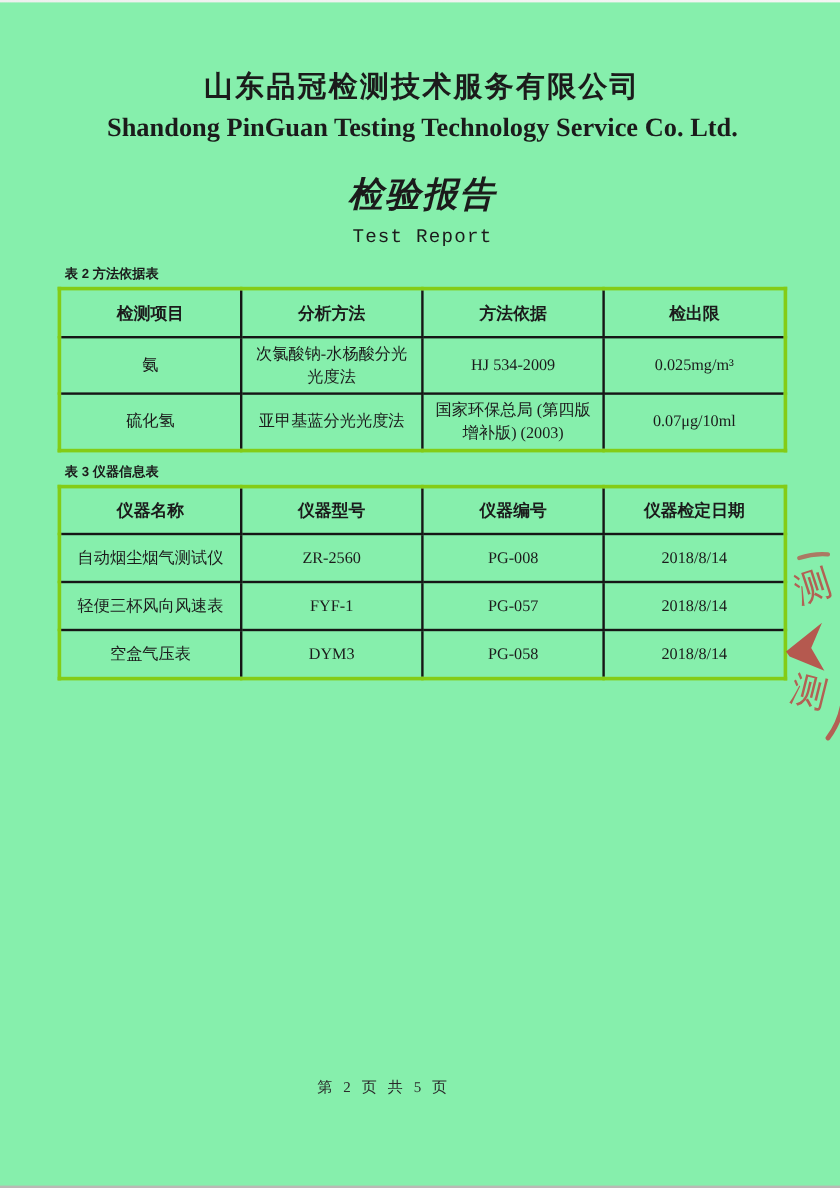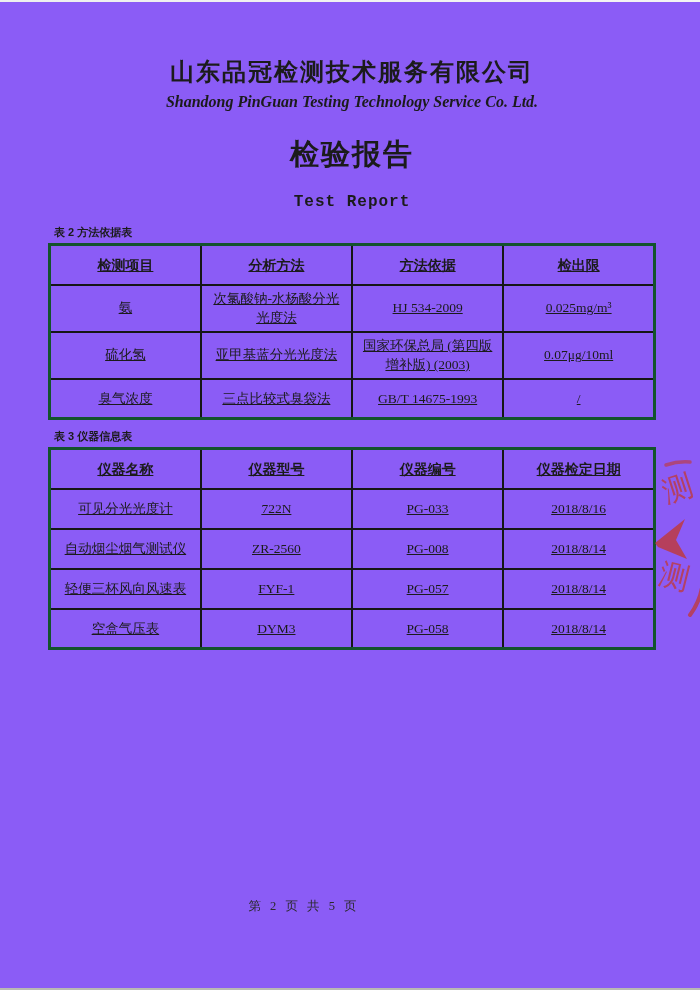--- a/index.html
+++ b/index.html
@@ -5,79 +5,78 @@
   html,body{margin:0;padding:0;}
   body{
     background:#e9e9e7;
     font-family:"Liberation Serif","DejaVu Serif",serif;
     color:#1b1b1b;
   }
   .page{
     position:relative;
     width:700px;height:990px;
     margin:0 auto;
-    background:#8b5cf6;
+    background:#86efac;
     overflow:hidden;
     box-sizing:border-box;
     padding:50px 44px 0 48px;
     border-bottom:2px solid #b9b9b4;
   }
   .page::after{ 
     content:"";position:absolute;left:0;top:0;width:100%;height:2px;
     background:linear-gradient(to right,#eef0ee,#f4f5f3);
   }
   .center{text-align:center;}
   .company-cn{
     font-family:"Liberation Sans","DejaVu Sans",sans-serif;
     font-weight:bold;font-size:24px;letter-spacing:2px;
     margin:6px 0 0 0;
   }
   .company-en{
-    font-weight:bold;font-size:16px;margin-top:5px;letter-spacing:0px;font-style:italic;
+    font-weight:bold;font-size:22px;margin-top:5px;letter-spacing:0px;
   }
   .report-cn{
     font-family:"Liberation Sans","DejaVu Sans",sans-serif;
-    font-weight:bold;font-size:29px;letter-spacing:2px;margin-top:24px;
+    font-weight:bold;font-size:29px;letter-spacing:2px;margin-top:24px;font-style:italic;
   }
   .report-en{
     font-family:"Liberation Mono","DejaVu Sans Mono",monospace;
-    font-size:16px;font-weight:bold;letter-spacing:1px;margin-top:18px;
+    font-size:16px;font-weight:normal;letter-spacing:1px;margin-top:6px;
   }
   .tbl-caption{
     font-family:"Liberation Sans","DejaVu Sans",sans-serif;
     font-weight:bold;font-size:11px;
     margin:14px 0 3px 6px;
   }
   .tbl-caption.second{margin-top:9px;}
   table.report{
     width:608px;
     border-collapse:collapse;
     table-layout:fixed;
-    border:3px solid #14532d;
-    text-decoration:underline;
+    border:3px solid #84cc16;
   }
   table.report th, table.report td{
     border:2px solid #161616;
     width:25%;
     text-align:center;
     vertical-align:middle;
     padding:3px 7px;
     box-sizing:border-box;
     white-space:pre-line;
     line-height:1.45;
   }
   table.report th{
     font-family:"Liberation Sans","DejaVu Sans",sans-serif;
     font-size:14px;font-weight:bold;height:40px;
   }
   table.report td{
     font-size:13.5px;height:40px;
   }
   .footer{
-    position:absolute;left:0;top:898px;width:608px;
+    position:absolute;left:16px;top:898px;width:608px;
     text-align:center;font-size:12.5px;letter-spacing:3px;color:#2a2a2a;
   }
   .seal{
     position:absolute;right:-4px;top:455px;width:52px;height:170px;
     filter:blur(0.4px);opacity:0.92;
     pointer-events:none;
   }
 </style>
 </head>
 <body>
@@ -105,46 +104,34 @@
           <td>次氯酸钠-水杨酸分光光度法</td>
           <td>HJ 534-2009</td>
           <td>0.025mg/m³</td>
         </tr>
         <tr>
           <td>硫化氢</td>
           <td>亚甲基蓝分光光度法</td>
           <td>国家环保总局 (第四版增补版) (2003)</td>
           <td>0.07μg/10ml</td>
         </tr>
-        <tr>
-          <td>臭气浓度</td>
-          <td>三点比较式臭袋法</td>
-          <td>GB/T 14675-1993</td>
-          <td>/</td>
-        </tr>
       </tbody>
   </table>
 
   <div class="tbl-caption second">表 3 仪器信息表</div>
   <table class="report">
     <thead>
         <tr>
           <th>仪器名称</th>
           <th>仪器型号</th>
           <th>仪器编号</th>
           <th>仪器检定日期</th>
         </tr>
       </thead>
     <tbody>
-        <tr>
-          <td>可见分光光度计</td>
-          <td>722N</td>
-          <td>PG-033</td>
-          <td>2018/8/16</td>
-        </tr>
         <tr>
           <td>自动烟尘烟气测试仪</td>
           <td>ZR-2560</td>
           <td>PG-008</td>
           <td>2018/8/14</td>
         </tr>
         <tr>
           <td>轻便三杯风向风速表</td>
           <td>FYF-1</td>
           <td>PG-057</td>

